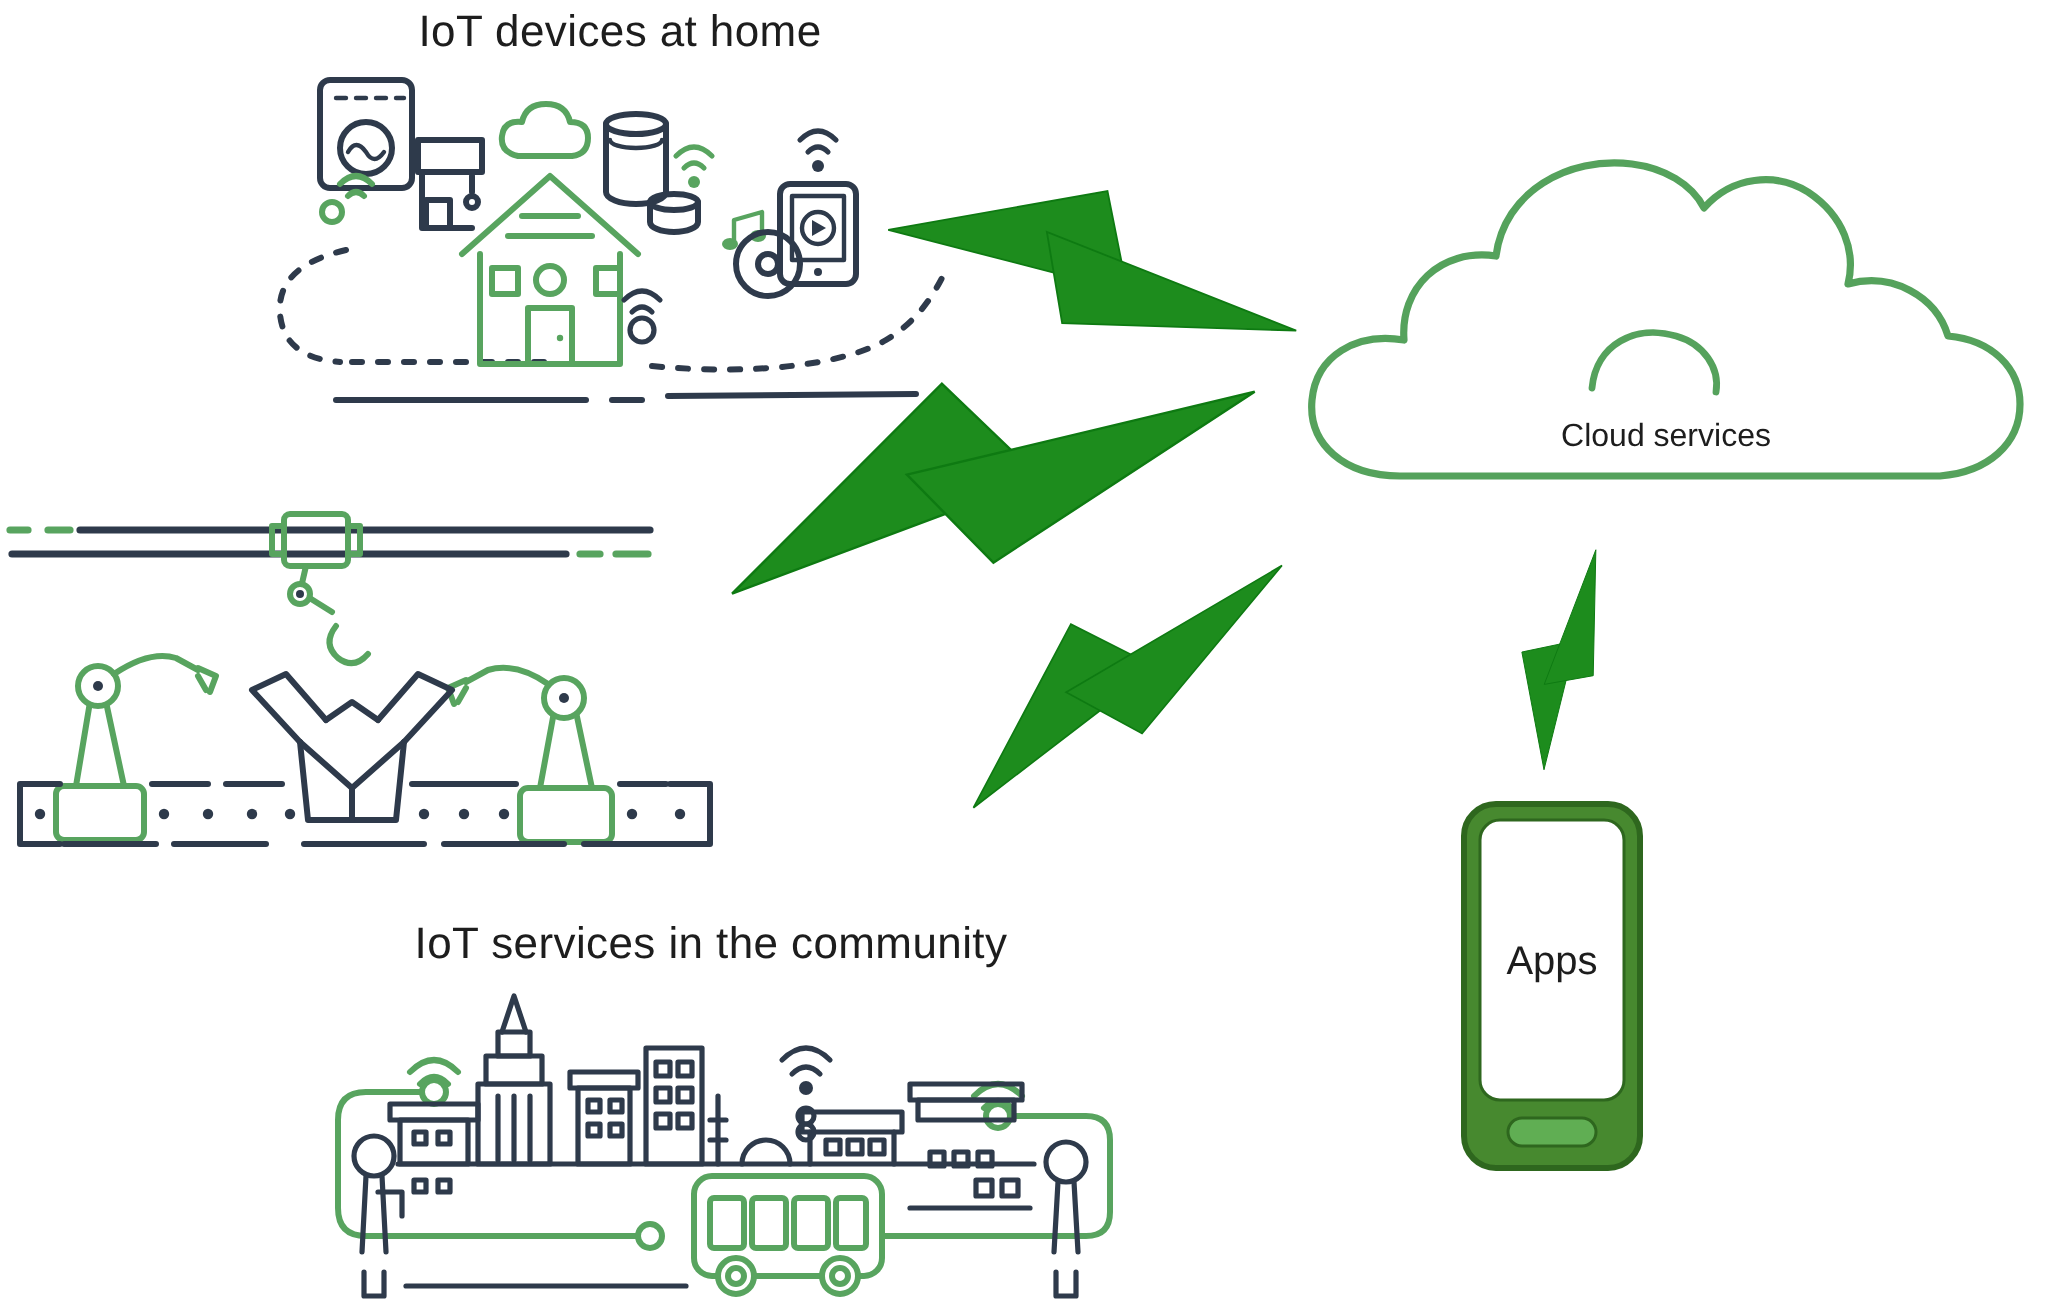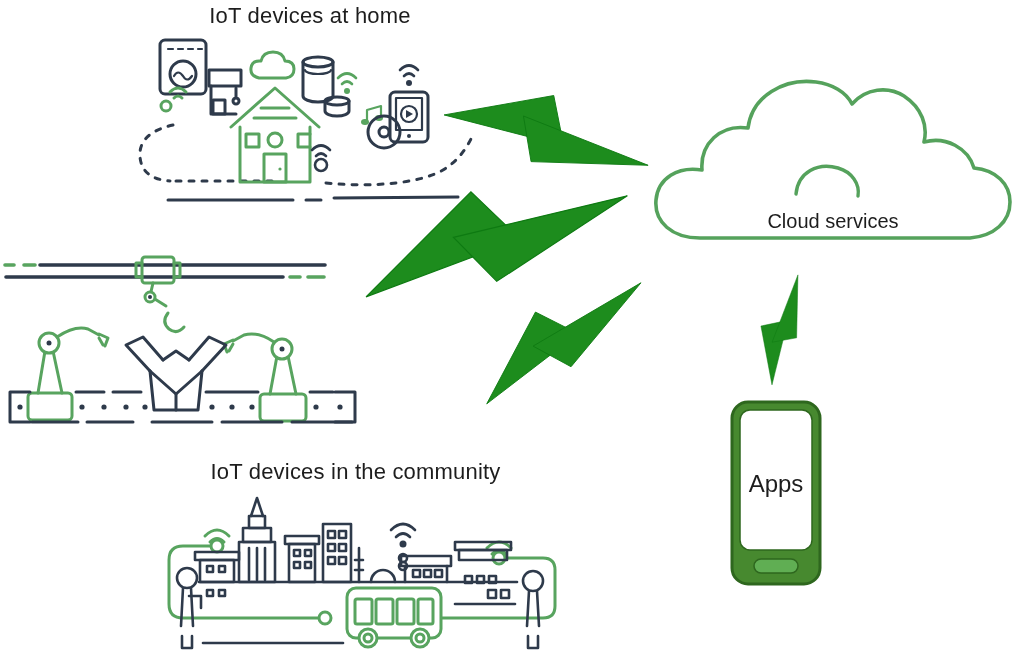--- a/index.html
+++ b/index.html
@@ -13,21 +13,21 @@
   .s{fill:none;stroke-linecap:round;stroke-linejoin:round;}
   .d{stroke:var(--dark);}
   .g{stroke:var(--green);}
   .c{stroke:var(--cloud);}
   .w2{stroke-width:2.2;} .w25{stroke-width:2.6;} .w3{stroke-width:3;} .w4{stroke-width:3.6;}
   .fd{fill:var(--dark);stroke:none;} .fg{fill:var(--green);stroke:none;}
   .dash{stroke-dasharray:5 8;}
   .bolt polygon{fill:var(--bolt);stroke:#0e7a12;stroke-width:1;}
   .label{position:absolute;color:var(--text);text-align:center;}
   .title{font-size:22px;letter-spacing:.2px;}
-  .small-label{font-size:20px;}
+  .small-label{font-size:16px;}
 </style>
 </head>
 <body>
 
 <div class="stage">
 
   <svg width="1025" height="650" viewBox="0 0 1025 650" style="left:0;top:0">
     <g class="bolt" transform="translate(446,88) rotate(4) scale(0.9)">
       <polygon points="0,30 120,0 135,55"></polygon>
       <polygon points="230,70 88,25 100,75"></polygon>
@@ -317,16 +317,16 @@
     <path class="s c" stroke-width="3.4" d="M148 122 C 150 100 170 90 190 96 C 204 100 212 112 210 124"></path>
   </svg>
 
   <svg width="100" height="192" viewBox="0 0 100 192" style="left:726px;top:398px">
     <rect x="6" y="4" width="88" height="182" rx="16" fill="var(--phone-fill)" stroke="var(--phone-border)" stroke-width="3"></rect>
     <rect x="14" y="12" width="72" height="140" rx="10" fill="#fff" stroke="var(--phone-border)" stroke-width="1.5"></rect>
     <rect x="28" y="161" width="44" height="14" rx="7" fill="var(--phone-pill)" stroke="var(--phone-border)" stroke-width="1.5"></rect>
   </svg>
 
   <div class="label title" style="left:192px;top:3px;width:236px">IoT devices at home</div>
-  <div class="label title" style="left:203px;top:459px;width:305px">IoT devices in the community</div>
+  <div class="label title" style="left:203px;top:459px;width:305px">IoT services in the community</div>
   <div class="label small-label" style="left:733px;top:210px;width:200px">Cloud services</div>
-  <div class="label small-label" style="left:736px;top:470px;width:80px;font-size:24px">Apps</div>
+  <div class="label small-label" style="left:736px;top:470px;width:80px;font-size:20px">Apps</div>
 </div>
 
 </body></html>

